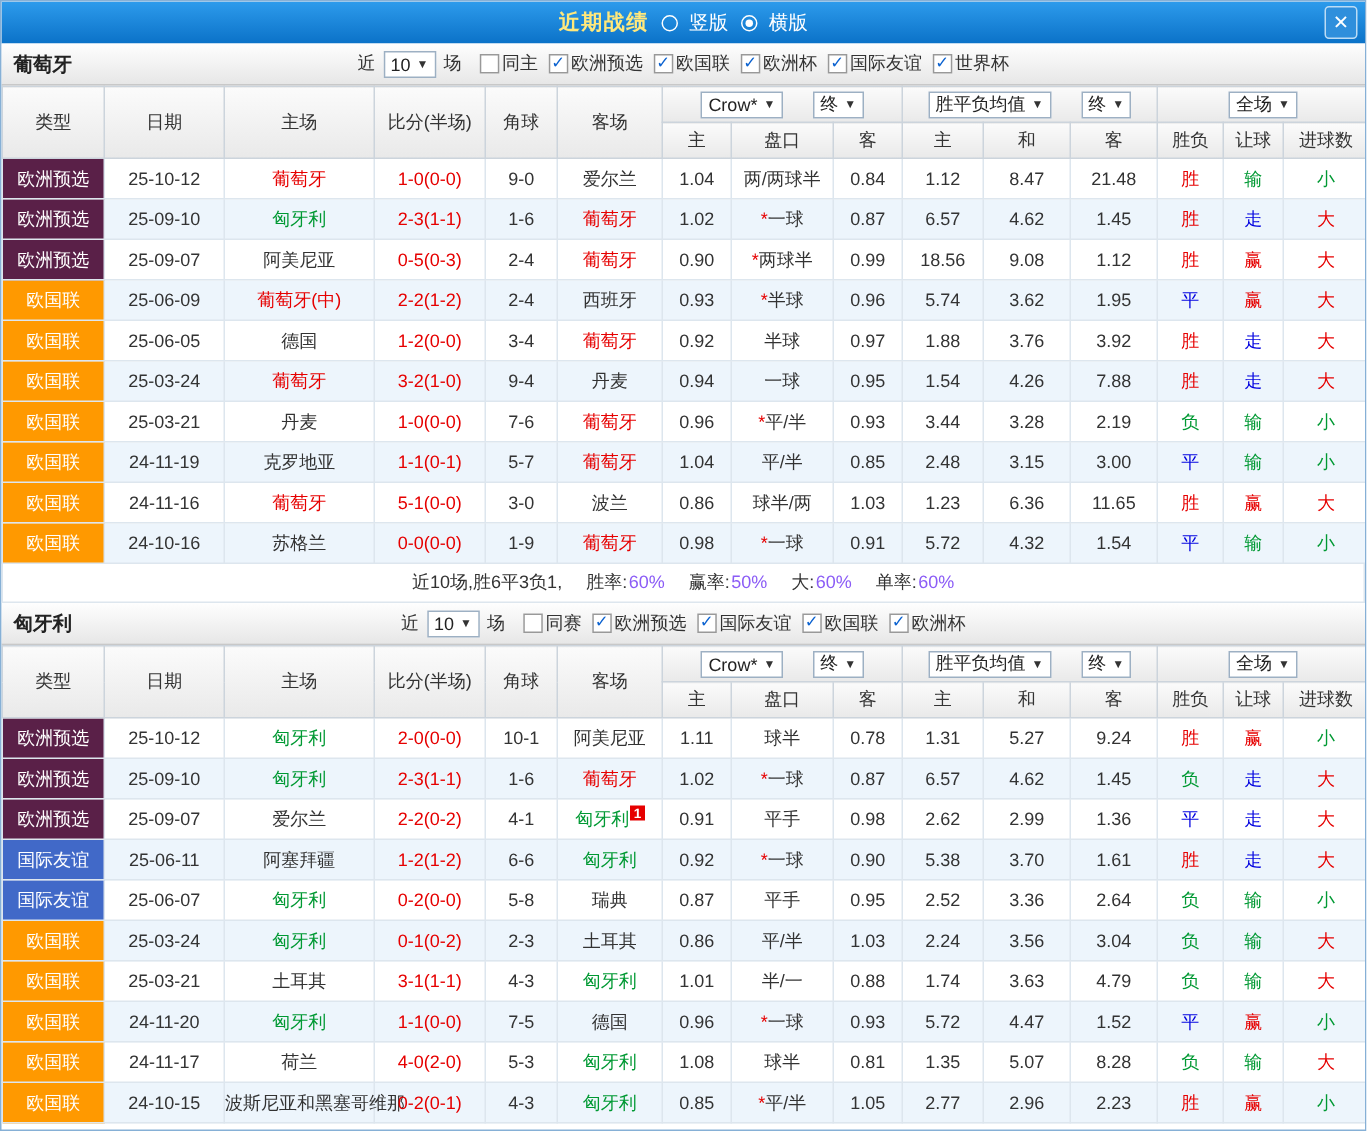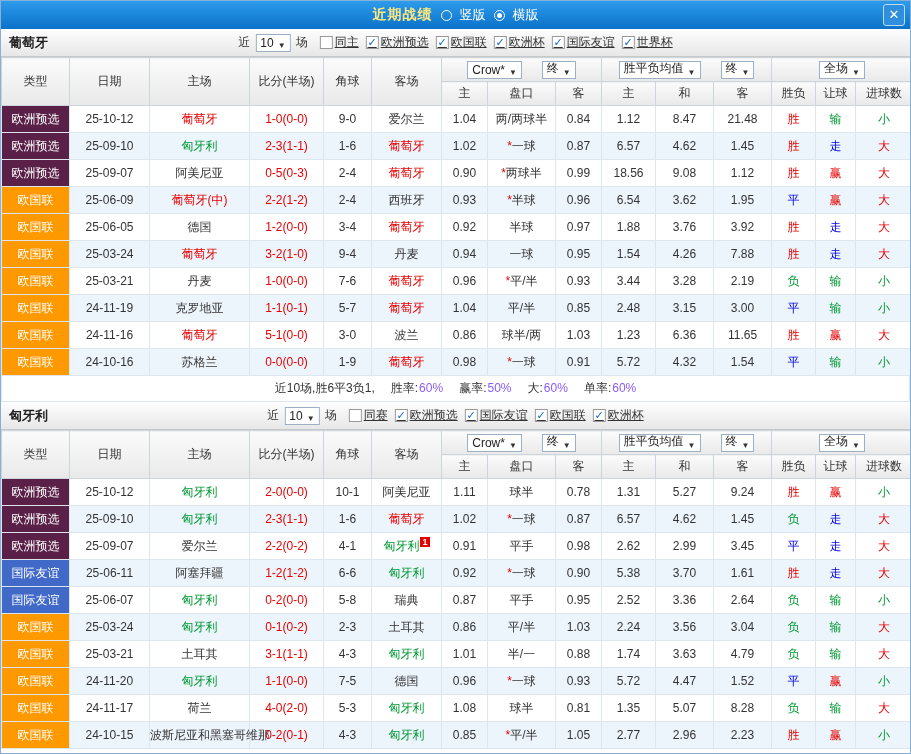--- a/index.html
+++ b/index.html
@@ -17,24 +17,24 @@
   .radio.on::after { content:""; position:absolute; left:2px; top:2px; width:5px; height:5px; border-radius:50%; background:#fff; }
   .radio-label { font-size:13px; color:#fff; cursor:pointer; }
   .close { position:absolute; right:5px; top:3px; width:22px; height:22px; line-height:19px; text-align:center;
            background:#2f8fdc; border:1px solid #bcdcf5; border-radius:3px; color:#fff; font-weight:bold; font-size:13px; cursor:pointer; }
 
   
   .section-header { height:28px; background:linear-gradient(#fefefe,#e7e7e7); border-bottom:1px solid #c8c8c8;
                     display:flex; align-items:center; font-size:12px; color:#333; position:relative; }
   .team-name { font-weight:bold; font-size:13px; margin-left:8px; color:#222; }
   .filters { position:absolute; left:50%; transform:translateX(-50%); display:flex; align-items:center; gap:5px; white-space:nowrap; }
-  .dd { display:inline-flex; align-items:flex-end; gap:4px; border:1px solid #9db0c3; background:#fff; padding:1px 4px;
+  .dd { display:inline-flex; align-items:center; gap:4px; border:1px solid #9db0c3; background:#fff; padding:1px 4px;
         font-size:12px; color:#222; cursor:pointer; height:18px; }
   .dd .arr { font-size:8px; color:#333; }
-  .checks { display:inline-flex; align-items:flex-start;text-decoration:underline; }
+  .checks { display:inline-flex; align-items:flex-start; }
   .chk { display:inline-flex; align-items:center; gap:2px; margin-left:7px; cursor:pointer; }
   .cbox { width:13px; height:13px; border:1px solid #999; background:#fff; font-size:11px; line-height:11px;
           color:#0b62d0; text-align:center; display:inline-block; font-weight:bold; }
 
   
   .grid { width:100%; border-collapse:collapse; table-layout:fixed; font-size:12px; text-align:center; color:#333; }
   .grid th { height:24px; background:linear-gradient(#fbfbfb,#e9e9e9); border:1px solid #ccd4dc; font-weight:normal; font-size:12px; color:#333; }
   .grid td { height:27px; border:1px solid #dde6ee; white-space:nowrap; }
   tr.alt td { background:#edf5fc; }
   .ddgroup { display:inline-flex; align-items:center; gap:20px; }
@@ -234,21 +234,21 @@
           <tr class="alt">
             <td class="type lg-unl">欧国联</td>
             <td>25-06-09</td>
             <td><span class="team-pt">葡萄牙(中)</span></td>
             <td class="score">2-2(1-2)</td>
             <td>2-4</td>
             <td><span class="">西班牙</span></td>
             <td>0.93</td>
             <td><span class="c-red">*</span>半球</td>
             <td>0.96</td>
-            <td>6.54</td>
+            <td>5.74</td>
             <td>3.62</td>
             <td>1.95</td>
             <td class="c-blue">平</td>
             <td class="c-red">赢</td>
             <td class="c-red">大</td>
           </tr>
           <tr>
             <td class="type lg-unl">欧国联</td>
             <td>25-06-05</td>
             <td><span class="">德国</span></td>
@@ -506,21 +506,21 @@
             <td>25-09-07</td>
             <td><span class="">爱尔兰</span></td>
             <td class="score">2-2(0-2)</td>
             <td>4-1</td>
             <td><span class="team-hu">匈牙利</span><sup class="badge">1</sup></td>
             <td>0.91</td>
             <td>平手</td>
             <td>0.98</td>
             <td>2.62</td>
             <td>2.99</td>
-            <td>3.45</td>
+            <td>1.36</td>
             <td class="c-blue">平</td>
             <td class="c-blue">走</td>
             <td class="c-red">大</td>
           </tr>
           <tr class="alt">
             <td class="type lg-fr">国际友谊</td>
             <td>25-06-11</td>
             <td><span class="">阿塞拜疆</span></td>
             <td class="score">1-2(1-2)</td>
             <td>6-6</td>

